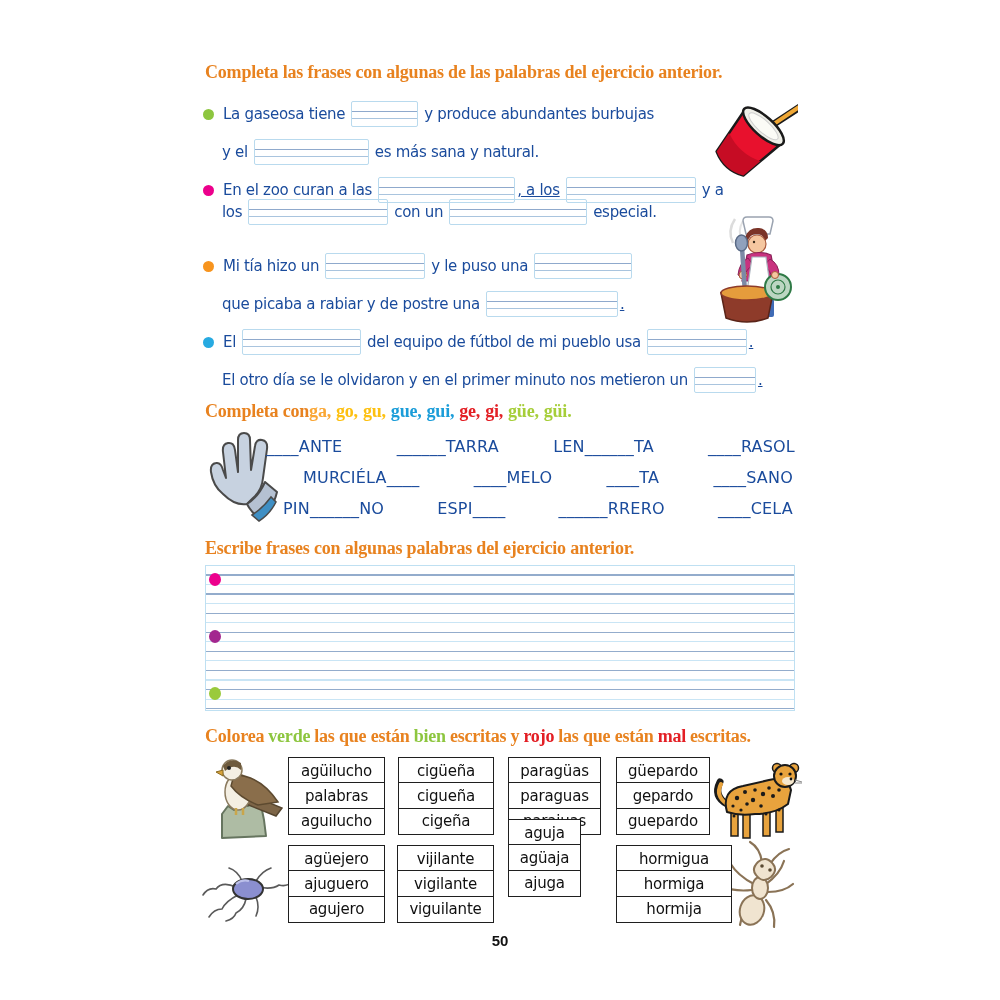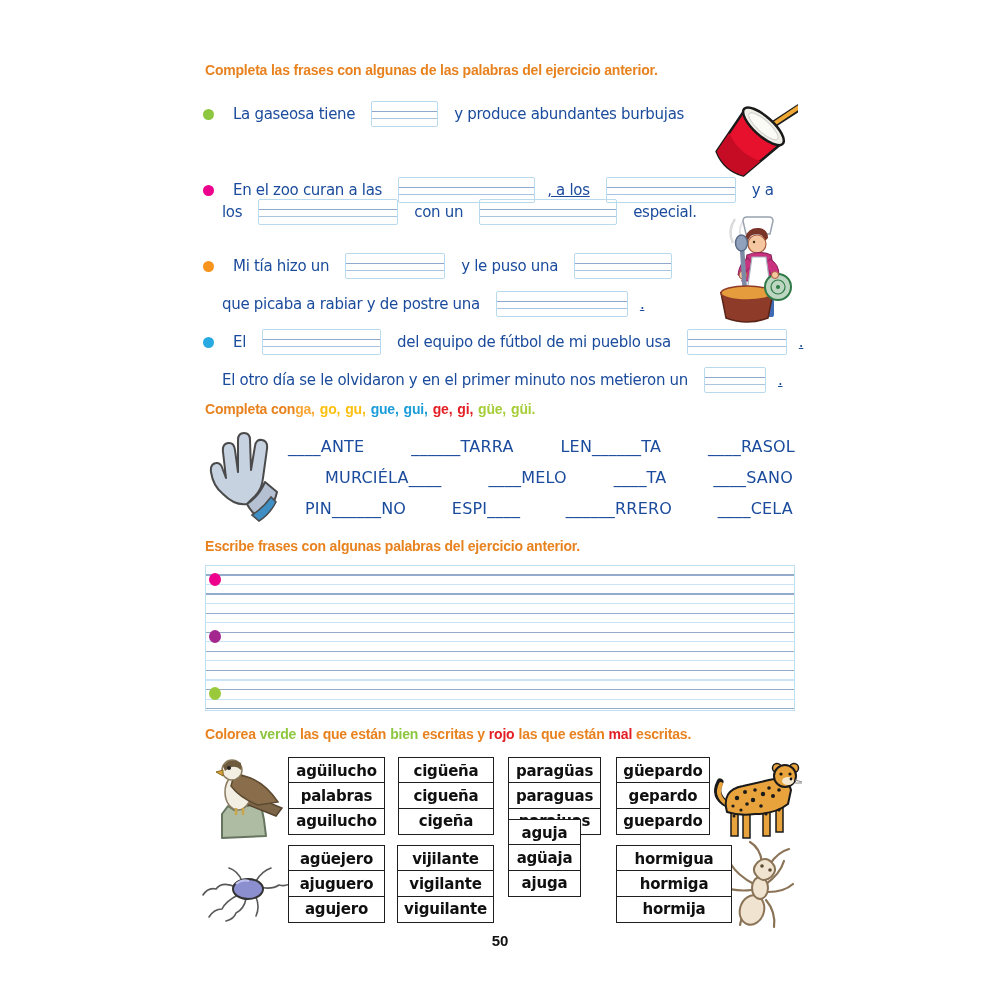--- a/index.html
+++ b/index.html
@@ -2,63 +2,63 @@
 <html><head>
 <meta charset="utf-8">
 <style>
   * { margin:0; padding:0; box-sizing:border-box; }
   html,body { background:#ffffff; }
   body { width:1000px; height:1000px; font-family:"DejaVu Sans", sans-serif; }
   .page { position:relative; width:1000px; height:1000px; background:#fff; overflow:hidden; }
 
   .heading {
     position:absolute; left:205px; white-space:nowrap;
-    font-family:Liberation Sans, sans-serif; font-weight:bold;
-    font-size:14px; letter-spacing:-0.2px; color:#E8821F;
+    font-family:Liberation Serif, serif; font-weight:bold;
+    font-size:18px; letter-spacing:-0.2px; color:#E8821F;
   }
   .heading .syl { margin-right:5px; }
   .heading .pfx { }
   .heading .part { margin-right:4px; }
 
   .sline {
-    position:absolute; display:flex; align-items:center; gap:16px;
+    position:absolute; display:flex; align-items:center; gap:6px;
     height:28px; font-size:15px; letter-spacing:-0.3px;
     color:#1A4B9C; white-space:nowrap;
   }
   .bullet { width:11px; height:11px; border-radius:50%; flex:0 0 auto; margin-right:3px; }
   .blank {
     height:26px; flex:0 0 auto; border:1.5px solid #B9DAEE; border-radius:2px;
     background:linear-gradient(180deg, transparent 0 9px, #8FA9CC 9px 10px,
                transparent 10px 16px, #A9C4DE 16px 17px, transparent 17px);
   }
   .tight { margin-left:-4px;text-decoration:underline; }
 
   .frag-row {
     position:absolute; display:flex; justify-content:space-between;
-    color:#1A4B9C; font-size:16px; letter-spacing:0.2px; white-space:nowrap;padding-left:22px;
+    color:#1A4B9C; font-size:16px; letter-spacing:0.2px; white-space:nowrap;
   }
 
   .writing-area {
     position:absolute; left:205px; top:565px; width:590px; height:146px;
     border:1.5px solid #BFE0F2;
     background:repeating-linear-gradient(180deg,
       transparent 0 8.3px, #93ACCC 8.3px 9.5px,
       transparent 9.5px 17.9px, #C9E5F5 17.9px 19.1px);
   }
   .wbullet { position:absolute; left:3px; width:12px; height:13px; border-radius:50%; }
 
   .illus { position:absolute; }
   .illus svg { display:block; width:100%; height:100%; }
 
   .word-col { position:absolute; }
   .word-cell {
     width:100%; height:27px; margin-top:-1.6px;
     border:1.6px solid #1f1f1f; background:#fff;
     display:flex; align-items:center; justify-content:center;
-    font-size:15px; color:#101010; letter-spacing:-0.2px;font-weight:bold;
+    font-size:15px; color:#101010; letter-spacing:-0.2px;
   }
   .word-cell:first-child { margin-top:0; }
 
   .page-number {
     position:absolute; left:0; right:0; top:932px; text-align:center;
     font-family:"Liberation Sans", sans-serif; font-weight:bold;
     font-size:15px; color:#111;
   }
 </style>
 </head>
@@ -66,20 +66,25 @@
 
 <div class="page">
 
   <div class="heading" style="top:62px">Completa las frases con algunas de las palabras del ejercicio anterior.</div>
 
   <div class="sline" style="top:100px; left:203px">
     <span class="bullet" style="background-color: rgb(141, 198, 63);"></span>
     <span>La gaseosa tiene</span>
     <span class="blank" style="width:67px"></span>
     <span>y produce abundantes burbujas</span>
+  </div>
+  <div class="sline" style="top:138px; left:222px">
+    <span>y el</span>
+    <span class="blank" style="width:115px"></span>
+    <span>es más sana y natural.</span>
   </div>
 
   <div class="sline" style="top:176px; left:203px">
     <span class="bullet" style="background-color: rgb(236, 0, 140);"></span>
     <span>En el zoo curan a las</span>
     <span class="blank" style="width:137px"></span>
     <span class="tight">, a los</span>
     <span class="blank" style="width:130px"></span>
     <span>y a</span>
   </div>

